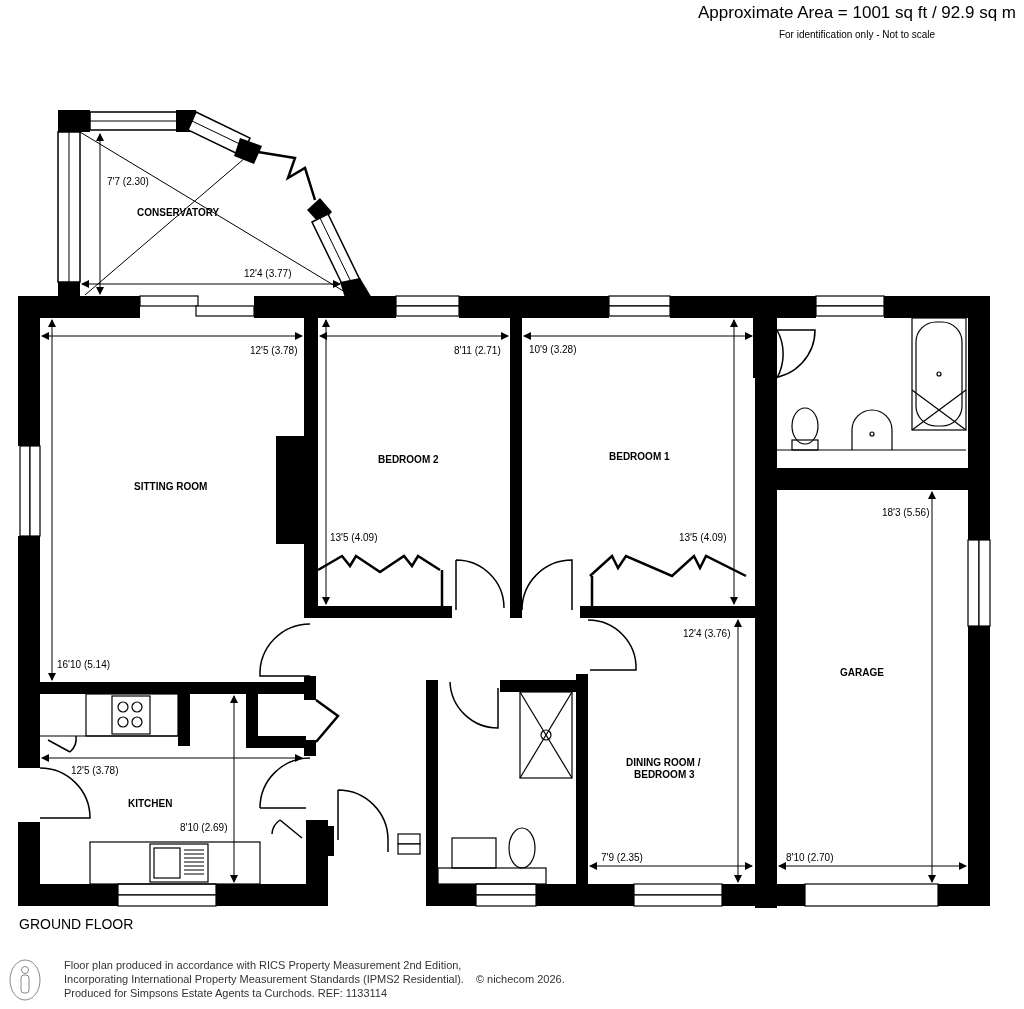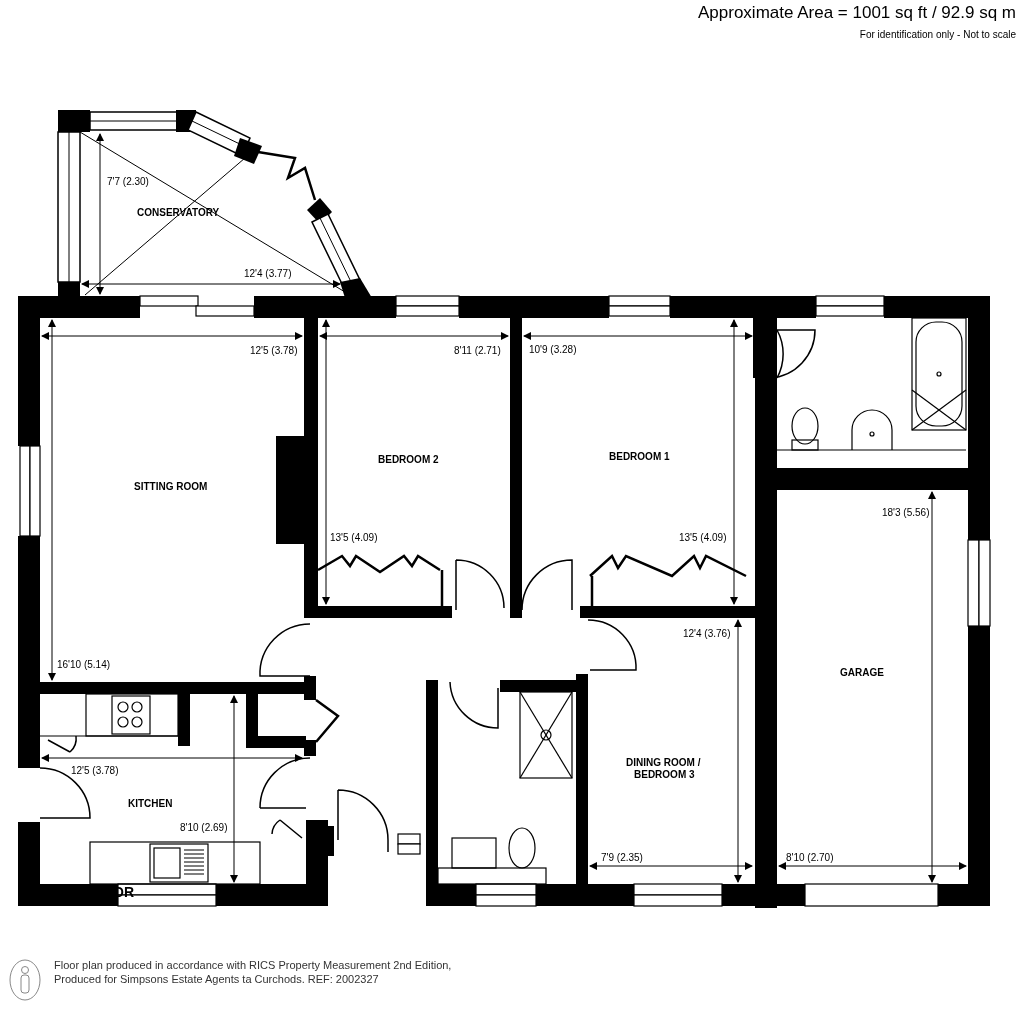--- a/index.html
+++ b/index.html
@@ -1,25 +1,25 @@
 <!DOCTYPE html>
 <html><head>
 <meta charset="utf-8">
 <style>
   html, body { margin: 0; padding: 0; background: #ffffff; }
   body { width: 1024px; height: 1009px; position: relative; overflow: hidden; font-family: "Liberation Sans", sans-serif; color: #000; }
   .area-block { position: absolute; right: 8px; top: 2px; text-align: right; margin-left: 34px; }
   .area-line { font-size: 17px; line-height: 22px; }
-  .disclaimer { font-size: 10px; line-height: 14px; margin-top: 4px; }
+  .disclaimer { font-size: 10px; line-height: 14px; margin-top: 4px; text-align: center; }
   svg.plan { position: absolute; left: 0; top: 0; }
   .room-label { font-family: "Liberation Sans", sans-serif; font-weight: bold; font-size: 10px; }
   .dim-label { font-family: "Liberation Sans", sans-serif; font-size: 10px; }
-  .floor-label { position: absolute; left: 19px; top: 884px; font-weight: bold; font-size: 14px; }
+  .floor-label { position: absolute; left: 19px; top: 916px; font-weight: normal; font-size: 14px; }
   .footer { position: absolute; left: 8px; top: 958px; display: flex; align-items: flex-start; }
-  .footer-text { font-size: 11px; line-height: 14px; color: #333; margin-left: 12px; }
+  .footer-text { font-size: 11px; line-height: 14px; color: #333; margin-left: 22px; }
   .footer-row { white-space: nowrap; }
   .copyright { margin-left: 12px; }
 </style>
 </head>
 <body>
 
 <div class="area-block">
   <div class="area-line">Approximate Area = 1001 sq ft / 92.9 sq m</div>
   <div class="disclaimer">For identification only - Not to scale</div>
 </div>
@@ -227,15 +227,16 @@
 <div class="floor-label">GROUND FLOOR</div>
 
 <div class="footer">
   <svg width="34" height="44" viewBox="0 0 34 44">
     <ellipse cx="17" cy="22" rx="15" ry="20" fill="none" stroke="#888" stroke-width="1"></ellipse>
     <circle cx="17" cy="12" r="3.5" fill="none" stroke="#888" stroke-width="1"></circle>
     <rect x="13" y="17" width="8" height="18" rx="3" fill="none" stroke="#888" stroke-width="1"></rect>
   </svg>
   <div class="footer-text">
     <div class="footer-row">Floor plan produced in accordance with RICS Property Measurement 2nd Edition,</div>
-    <div class="footer-row">Produced for Simpsons Estate Agents ta Curchods.   REF: 2002327</div>
+    <div class="footer-row"><span>Incorporating International Property Measurement Standards (IPMS2 Residential).</span><span class="copyright">© nichecom 2026.</span></div>
+    <div class="footer-row">Produced for Simpsons Estate Agents ta Curchods.   REF: 1133114</div>
   </div>
 </div>
 
 </body></html>

